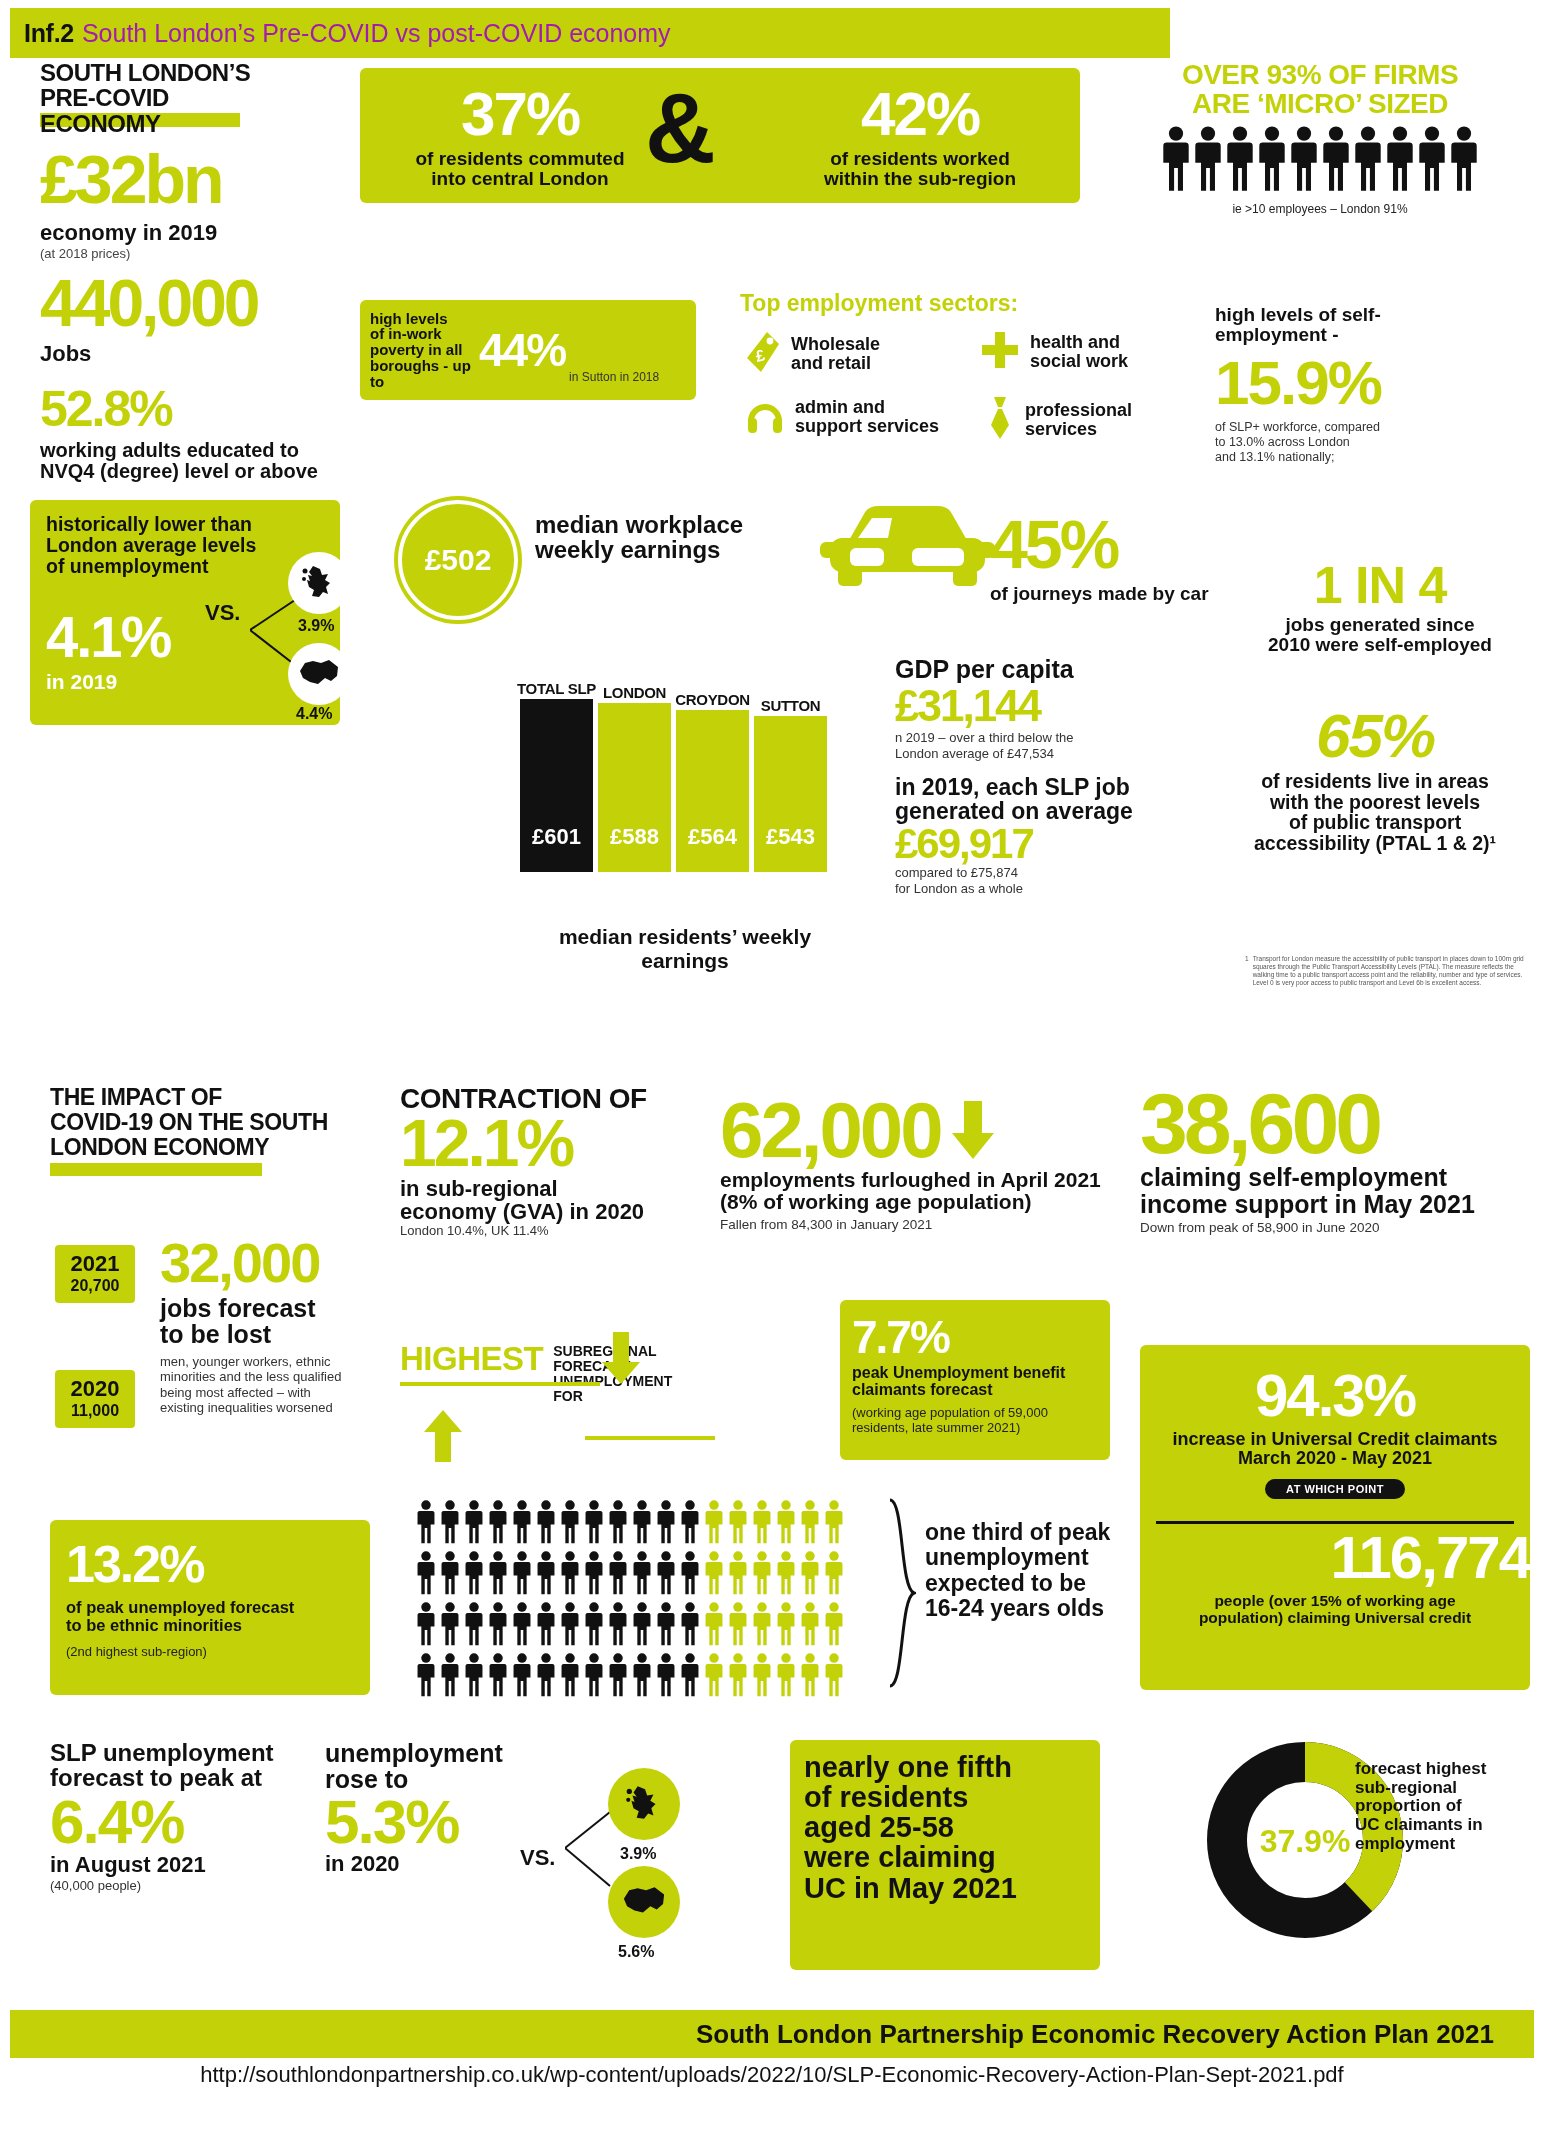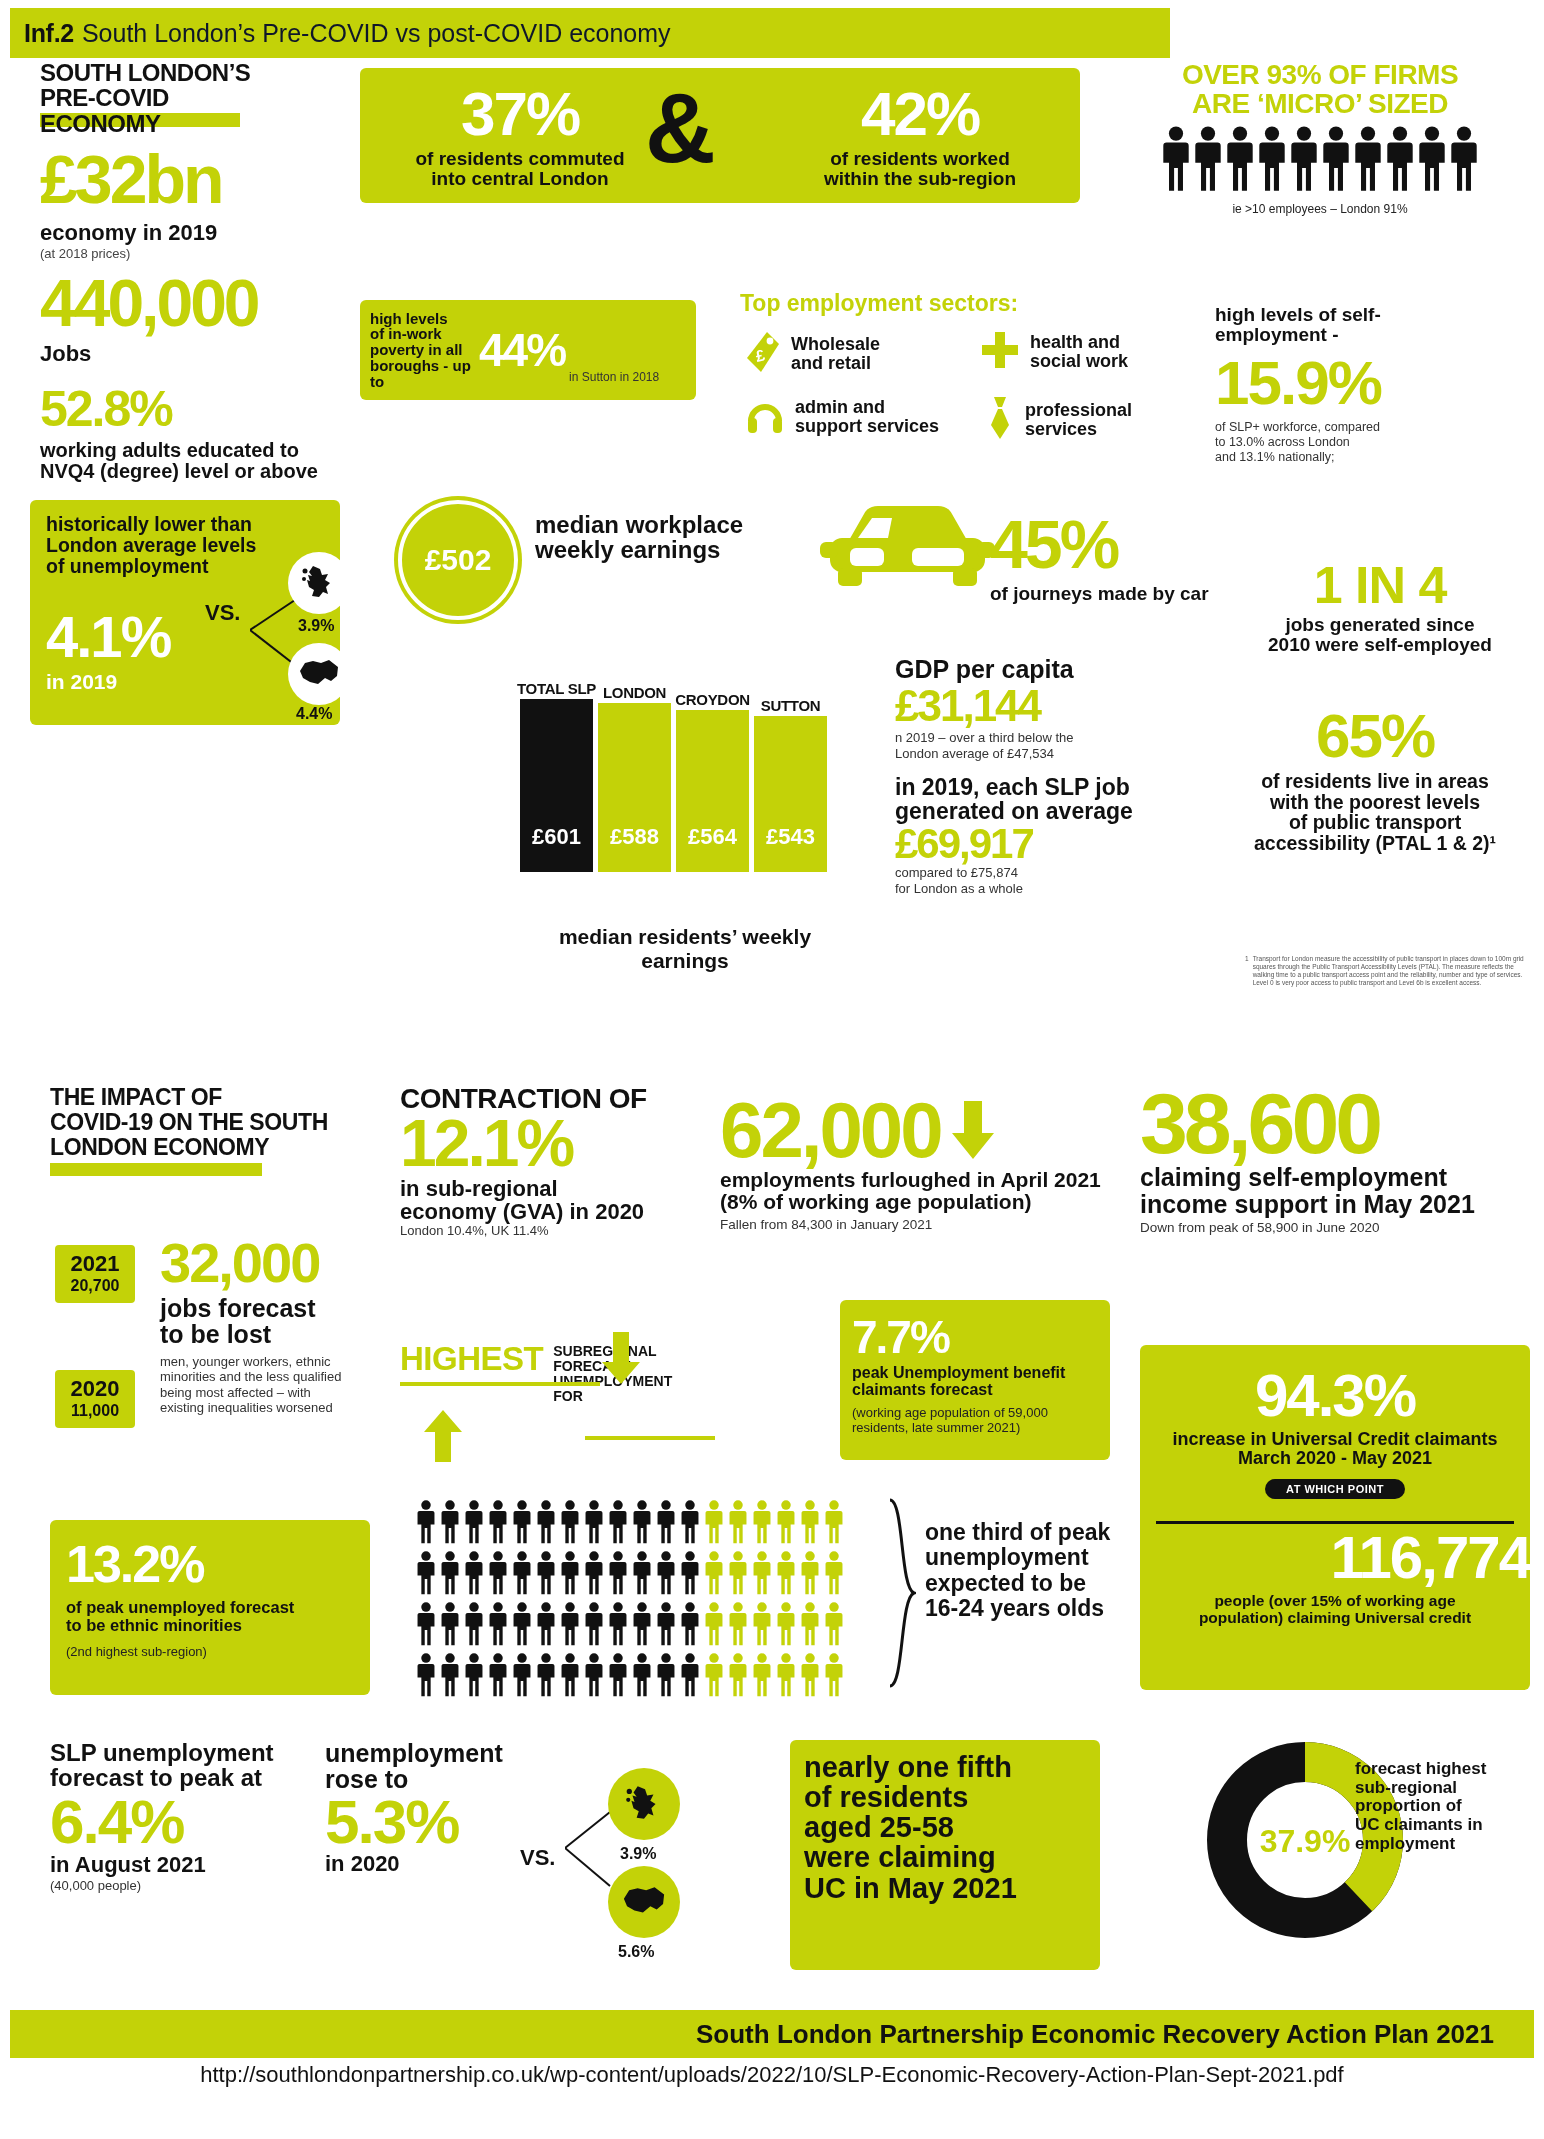--- a/index.html
+++ b/index.html
@@ -11,21 +11,21 @@
     position:relative;
     overflow:hidden;
   }
 
   
   #header {
     position:absolute; left:10px; top:8px; width:1160px; height:50px;
     background:#c3d208; display:flex; align-items:center; padding-left:14px;
   }
   #header .tag { font-weight:bold; font-size:25px; color:#111; letter-spacing:-.3px;}
-  #header .ttl { font-size:25px; color:#0f172a; margin-left:8px;}
+  #header .ttl { font-size:25px; color:#a21caf; margin-left:8px;}
   .absbox { position:absolute; }
 
   
   #preTitle { position:absolute; left:40px; top:60px; width:240px; }
   #preTitle .l { font-weight:bold; font-size:24px; line-height:1.06; letter-spacing:-.5px; color:#111;
                  text-transform:uppercase; font-stretch:condensed;}
   #preTitleUL { position:absolute; left:40px; top:113px; width:200px; height:14px; background:#c3d208; z-index:-1;}
 
   #b32 { position:absolute; left:40px; top:140px; width:280px; }
   #b32 .n { font-size:68px; color:#c3d208; font-weight:bold; letter-spacing:-3px;}
@@ -111,21 +111,21 @@
   #gdp { position:absolute; left:895px; top:655px; width:290px;}
   #gdp .h { font-size:25px; font-weight:bold; color:#111;}
   #gdp .n { font-size:44px; font-weight:bold; color:#c3d208; letter-spacing:-2px; line-height:1;}
   #gdp .s { font-size:13px; color:#333; line-height:1.25; margin-top:2px;}
   #gdp .h2 { font-size:23px; font-weight:bold; color:#111; line-height:1.05; margin-top:12px;}
   #gdp .n2 { font-size:42px; font-weight:bold; color:#c3d208; letter-spacing:-2px; line-height:1;}
   #gdp .s2 { font-size:13px; color:#333; line-height:1.25;}
 
   
   #ptal { position:absolute; left:1225px; top:700px; width:300px; text-align:center;}
-  #ptal .n { font-size:62px; font-weight:bold; color:#c3d208; letter-spacing:-2px;}
+  #ptal .n { font-size:62px; font-weight:bold; color:#c3d208; letter-spacing:-2px;font-style:italic;}
   #ptal .c { font-size:19.5px; font-weight:bold; color:#111; line-height:1.06;}
   #ptalFoot { position:absolute; left:1245px; top:955px; width:280px; font-size:6.5px; color:#555; line-height:1.25; display:flex; gap:4px;}
 
   
   #covTitle { position:absolute; left:50px; top:1085px; width:300px;}
   #covTitle .l { font-size:23px; font-weight:bold; color:#111; line-height:1.08; text-transform:uppercase; letter-spacing:-.4px;}
   #covTitleUL { position:absolute; left:50px; top:1163px; width:212px; height:13px; background:#c3d208; z-index:-1;}
 
   .yrChip { position:absolute; width:80px; background:#c3d208; border-radius:4px; text-align:center; padding:6px 0 8px;}
   .yrChip .y { font-size:22px; font-weight:bold; color:#111;}

